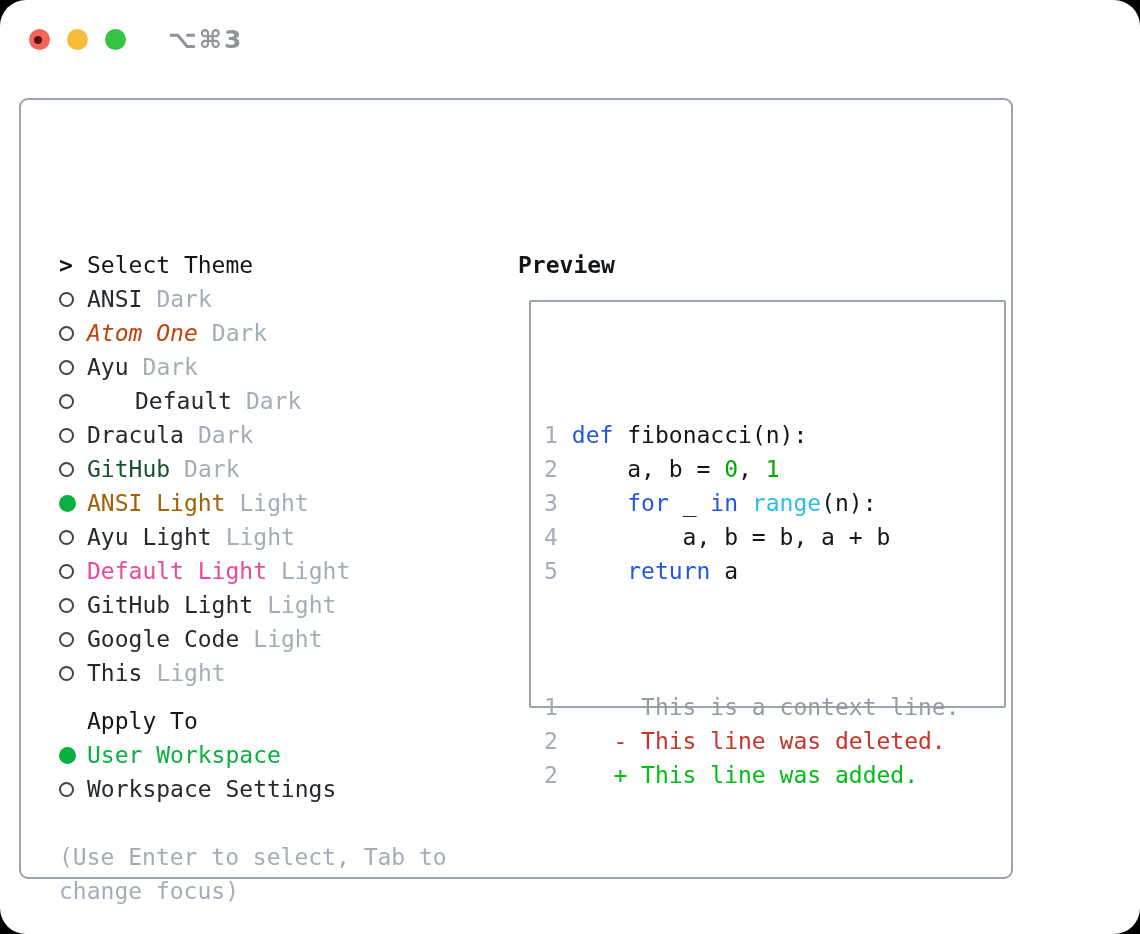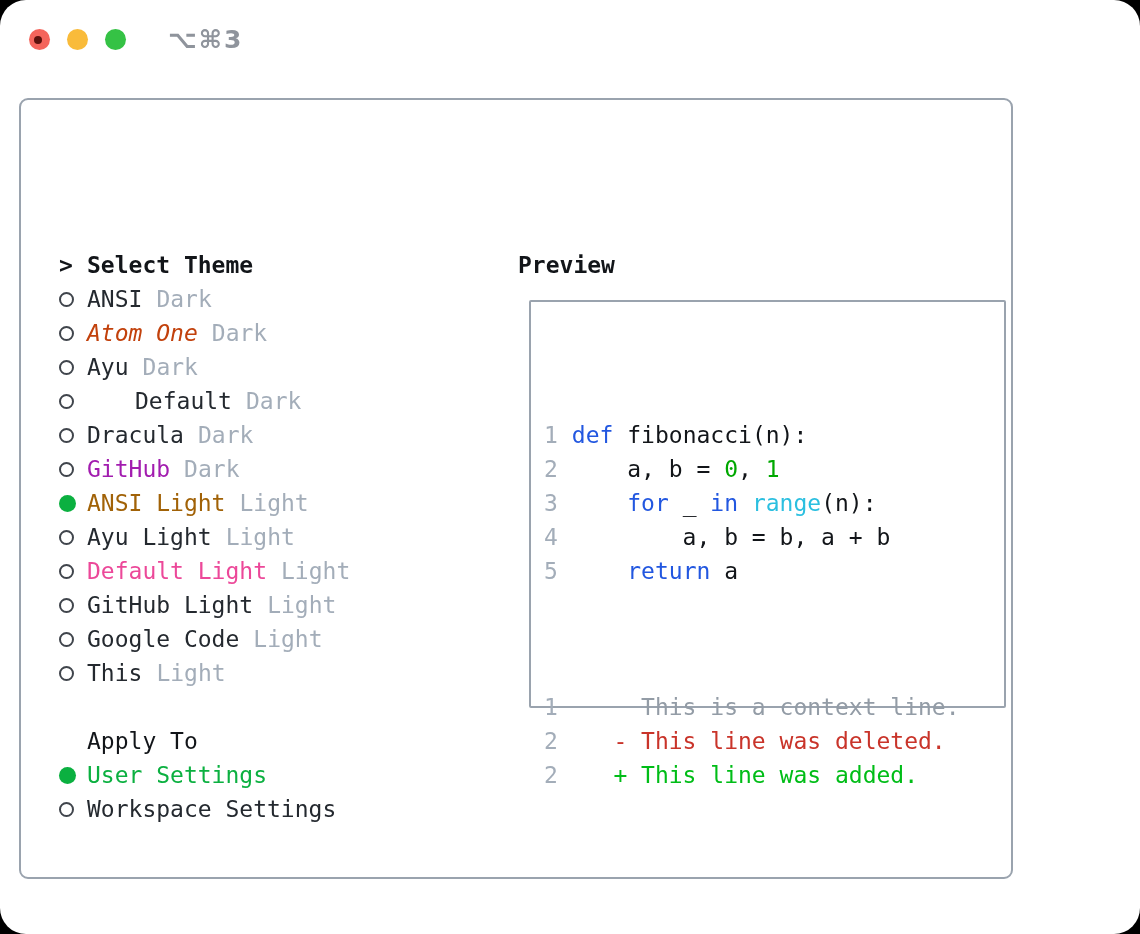--- a/index.html
+++ b/index.html
@@ -16,25 +16,25 @@
   .shortcut{font-family:"DejaVu Sans",sans-serif;font-weight:bold;font-size:25px;color:#8f949c;margin-left:25px;letter-spacing:2px;}
 
   
   .window{position:absolute;left:19px;top:98px;width:994px;height:781px;border:2px solid #9aa3ae;border-radius:9px;box-sizing:border-box;background:#fff;}
 
   
   .left-col{position:absolute;left:38px;top:148px;width:440px;font-size:23px;line-height:34px;color:#24292f;}
   .row{display:flex;align-items:center;height:34px;white-space:pre;}
   .bullet-col{flex:0 0 28px;display:flex;align-items:center;}
   .prompt{font-weight:bold;color:#121519;}
-  .hdr{font-weight:bold;color:#121519;}
+  .hdr{font-weight:normal;color:#121519;}
   .radio{width:15px;height:15px;border:2px solid #40454c;border-radius:50%;box-sizing:border-box;}
   .radio.on{width:17px;height:17px;border:none;}
   .tag{margin-left:14px;}
-  .apply-section{margin-top:34px;}
+  .apply-section{margin-top:14px;}
   .apply-hdr{color:#121519;}
   .hint{margin-top:34px;width:400px;white-space:normal;}
 
   
   .preview-title{position:absolute;left:497px;top:148px;height:34px;line-height:34px;font-size:23px;font-weight:bold;color:#121519;}
   .preview-box{position:absolute;left:508px;top:200px;width:477px;height:408px;border:2px solid #9aa3ae;border-radius:2px;box-sizing:border-box;background:#fff;}
   .codewrap{position:absolute;left:13px;top:48px;font-size:23px;line-height:34px;white-space:pre;}
   .code-line{display:flex;height:34px;}
   .ln{display:inline-block;min-width:14px;}
   .diff-block{margin-top:34px;}
@@ -58,40 +58,41 @@
         <span class="bullet-col prompt">&gt;</span>
         <span class="hdr">Select Theme</span>
       </div>
 
       <div id="theme-list">
           <div class="row"><span class="bullet-col"><span class="radio"></span></span><span style="color: rgb(36, 41, 47);">ANSI</span><span class="tag" style="color: rgb(163, 173, 185);">Dark</span></div>
           <div class="row"><span class="bullet-col"><span class="radio"></span></span><span style="color: #c2410c; font-style: italic;">Atom One</span><span class="tag" style="color: rgb(163, 173, 185);">Dark</span></div>
           <div class="row"><span class="bullet-col"><span class="radio"></span></span><span style="color: rgb(36, 41, 47);">Ayu</span><span class="tag" style="color: rgb(163, 173, 185);">Dark</span></div>
           <div class="row"><span class="bullet-col"><span class="radio"></span></span><span style="color: rgb(36, 41, 47); margin-left: 48px;">Default</span><span class="tag" style="color: rgb(163, 173, 185);">Dark</span></div>
           <div class="row"><span class="bullet-col"><span class="radio"></span></span><span style="color: rgb(36, 41, 47);">Dracula</span><span class="tag" style="color: rgb(163, 173, 185);">Dark</span></div>
-          <div class="row"><span class="bullet-col"><span class="radio"></span></span><span style="color: #a21caf;">GitHub</span><span class="tag" style="color: rgb(163, 173, 185);">Dark</span></div>
+          <div class="row"><span class="bullet-col"><span class="radio"></span></span><span style="color: #14532d;">GitHub</span><span class="tag" style="color: rgb(163, 173, 185);">Dark</span></div>
           <div class="row"><span class="bullet-col"><span class="radio on" style="background: rgb(11, 176, 64);"></span></span><span style="color: #a16207;">ANSI Light</span><span class="tag" style="color: rgb(163, 173, 185);">Light</span></div>
           <div class="row"><span class="bullet-col"><span class="radio"></span></span><span style="color: rgb(36, 41, 47);">Ayu Light</span><span class="tag" style="color: rgb(163, 173, 185);">Light</span></div>
           <div class="row"><span class="bullet-col"><span class="radio"></span></span><span style="color: #ec4899;">Default Light</span><span class="tag" style="color: rgb(163, 173, 185);">Light</span></div>
           <div class="row"><span class="bullet-col"><span class="radio"></span></span><span style="color: rgb(36, 41, 47);">GitHub Light</span><span class="tag" style="color: rgb(163, 173, 185);">Light</span></div>
           <div class="row"><span class="bullet-col"><span class="radio"></span></span><span style="color: rgb(36, 41, 47);">Google Code</span><span class="tag" style="color: rgb(163, 173, 185);">Light</span></div>
           <div class="row"><span class="bullet-col"><span class="radio"></span></span><span style="color: rgb(36, 41, 47);">This</span><span class="tag" style="color: rgb(163, 173, 185);">Light</span></div>
         </div>
 
       <div class="apply-section">
         <div class="row">
           <span class="bullet-col"></span>
           <span class="apply-hdr">Apply To</span>
         </div>
         <div id="apply-list">
-            <div class="row"><span class="bullet-col"><span class="radio on" style="background: rgb(11, 176, 64);"></span></span><span style="color: rgb(11, 176, 64);">User Settings</span></div>
+            <div class="row"><span class="bullet-col"><span class="radio on" style="background: rgb(11, 176, 64);"></span></span><span style="color: rgb(11, 176, 64);">User Workspace</span></div>
             <div class="row"><span class="bullet-col"><span class="radio"></span></span><span style="color: rgb(36, 41, 47);">Workspace Settings</span></div>
           </div>
       </div>
 
+      <div class="hint" style="color: rgb(163, 173, 185);">(Use Enter to select, Tab to change focus)</div>
     </div>
 
     <div class="preview-title mono">Preview</div>
 
     <div class="preview-box">
       <div class="codewrap mono">
         <div id="code-block"><div class="code-line"><span class="ln" style="color: rgb(163, 173, 185);">1</span><span style="color: rgb(18, 21, 25);"> </span><span style="color: rgb(34, 87, 224);">def</span><span style="color: rgb(18, 21, 25);"> fibonacci(n):</span></div><div class="code-line"><span class="ln" style="color: rgb(163, 173, 185);">2</span><span style="color: rgb(18, 21, 25);">     a, b = </span><span style="color: rgb(0, 168, 0);">0</span><span style="color: rgb(18, 21, 25);">, </span><span style="color: rgb(0, 168, 0);">1</span></div><div class="code-line"><span class="ln" style="color: rgb(163, 173, 185);">3</span><span style="color: rgb(18, 21, 25);">     </span><span style="color: rgb(34, 87, 224);">for</span><span style="color: rgb(18, 21, 25);"> _ </span><span style="color: rgb(34, 87, 224);">in</span><span style="color: rgb(18, 21, 25);"> </span><span style="color: rgb(43, 191, 224);">range</span><span style="color: rgb(18, 21, 25);">(n):</span></div><div class="code-line"><span class="ln" style="color: rgb(163, 173, 185);">4</span><span style="color: rgb(18, 21, 25);">         a, b = b, a + b</span></div><div class="code-line"><span class="ln" style="color: rgb(163, 173, 185);">5</span><span style="color: rgb(18, 21, 25);">     </span><span style="color: rgb(34, 87, 224);">return</span><span style="color: rgb(18, 21, 25);"> a</span></div></div>
         <div id="diff-block" class="diff-block"><div class="code-line"><span class="ln" style="color: rgb(163, 173, 185);">1</span><span style="color: rgb(147, 156, 166);">      This is a context line.</span></div><div class="code-line"><span class="ln" style="color: rgb(163, 173, 185);">2</span><span style="color: rgb(201, 52, 42);">    - This line was deleted.</span></div><div class="code-line"><span class="ln" style="color: rgb(163, 173, 185);">2</span><span style="color: rgb(0, 189, 23);">    + This line was added.</span></div></div>
       </div>
     </div>

